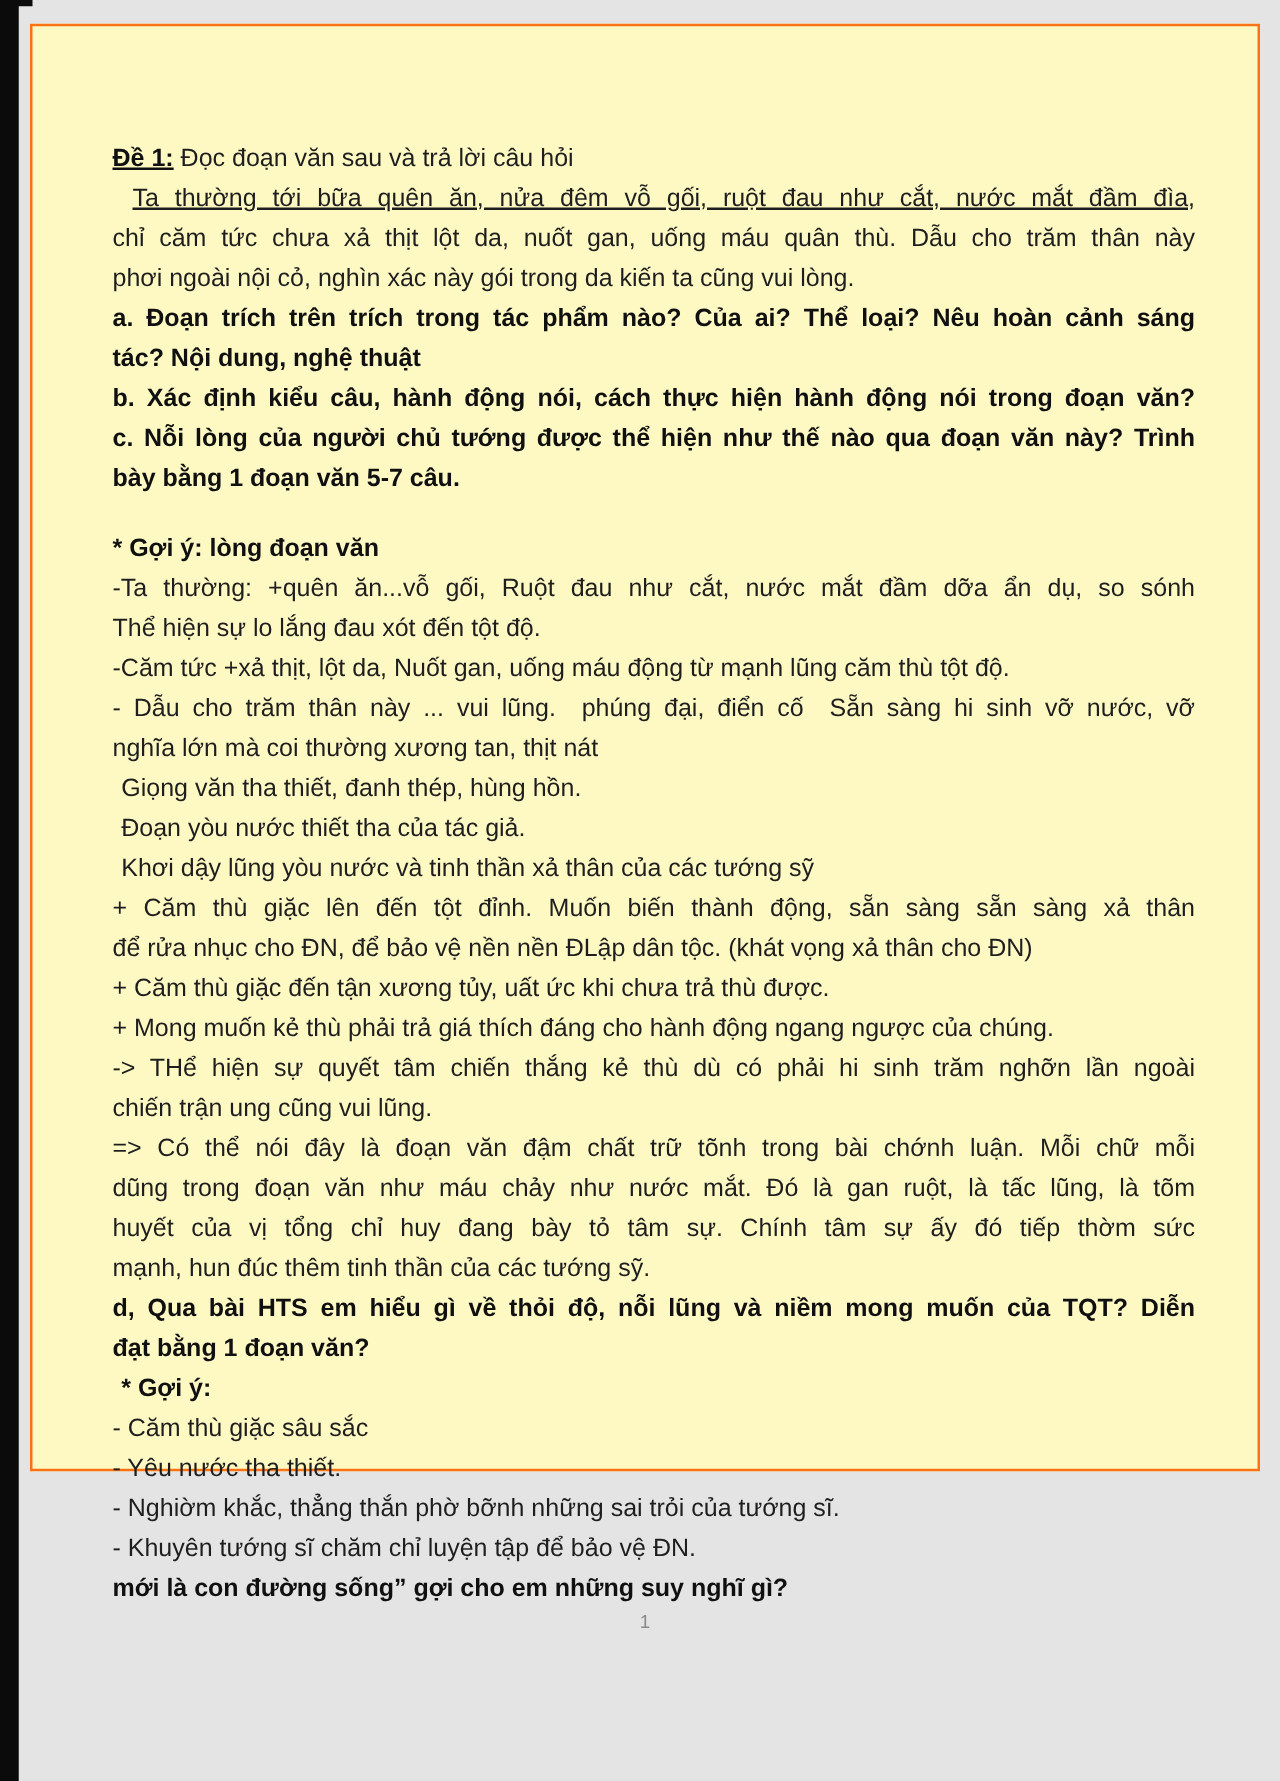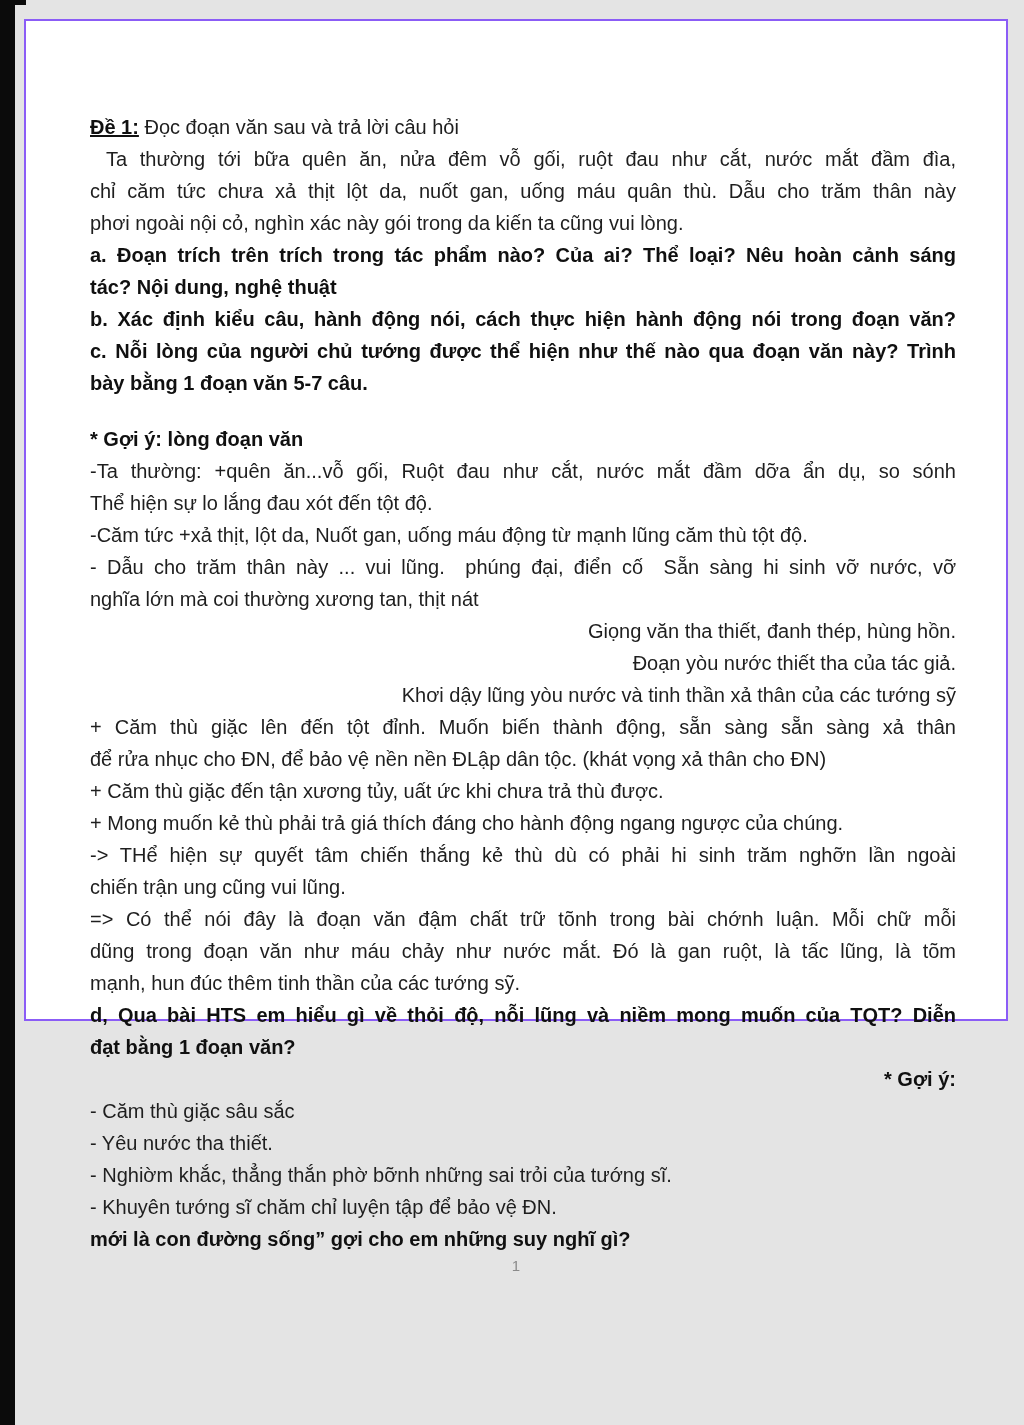--- a/index.html
+++ b/index.html
@@ -10,41 +10,41 @@
     position:relative;overflow:hidden;
   }
   .leftbar{
     position:absolute;left:0;top:0;width:15px;height:1425px;
     background:#0b0b0b;
   }
   .topleft-black{
     position:absolute;left:0;top:0;width:26px;height:5px;background:#0b0b0b;
   }
   .page{
-    position:absolute;left:24px;top:19px;width:984px;height:1002px;
-    background:#ffffff;
-    border:2px solid #8b5cf6;
+    position:absolute;left:24px;top:19px;width:984px;height:1158px;
+    background:#fef9c3;
+    border:2px solid #f97316;
     box-sizing:border-box;
   }
   .textcol{
     padding:90px 50px 0 64px;
   }
   .line{
     font-size:20px;
     line-height:32px;
     color:#1e1e1e;
     min-height:32px;
   }
   .line.j{
     text-align:justify;
     text-align-last:justify;
   }
   .line.b{font-weight:700;color:#101010;}
-  .line.ind{text-indent:16px;}
-  .line.sp{padding-left:7px;text-align:right;}
+  .line.ind{text-indent:16px;text-decoration:underline;}
+  .line.sp{padding-left:7px;}
   .line.gap{margin-top:24px;}
   .u{text-decoration:underline;font-weight:700;color:#101010;}
   .pagenum{
     text-align:center;
     font-size:15px;
     color:#8a8a8a;
     line-height:20px;
     margin-top:1px;
   }
 </style>
@@ -78,20 +78,21 @@
         <div class="line sp">Đoạn yòu nước thiết tha của tác giả.</div>
         <div class="line sp">Khơi dậy lũng yòu nước và tinh thần xả thân của các tướng sỹ</div>
         <div class="line j">+ Căm thù giặc lên đến tột đỉnh. Muốn biến thành động, sẵn sàng sẵn sàng xả thân</div>
         <div class="line">để rửa nhục cho ĐN, để bảo vệ nền nền ĐLập dân tộc. (khát vọng xả thân cho ĐN)</div>
         <div class="line">+ Căm thù giặc đến tận xương tủy, uất ức khi chưa trả thù được.</div>
         <div class="line">+ Mong muốn kẻ thù phải trả giá thích đáng cho hành động ngang ngược của chúng.</div>
         <div class="line j">-&gt; THể hiện sự quyết tâm chiến thắng kẻ thù dù có phải hi sinh trăm nghỡn lần ngoài</div>
         <div class="line">chiến trận ung cũng vui lũng.</div>
         <div class="line j">=&gt; Có thể nói đây là đoạn văn đậm chất trữ tõnh trong bài chớnh luận. Mỗi chữ mỗi</div>
         <div class="line j">dũng trong đoạn văn như máu chảy như nước mắt. Đó là gan ruột, là tấc lũng, là tõm</div>
+        <div class="line j">huyết của vị tổng chỉ huy đang bày tỏ tâm sự. Chính tâm sự ấy đó tiếp thờm sức</div>
         <div class="line">mạnh, hun đúc thêm tinh thần của các tướng sỹ.</div>
         <div class="line b j">d, Qua bài HTS em hiểu gì về thỏi độ, nỗi lũng và niềm mong muốn của TQT? Diễn</div>
         <div class="line b">đạt bằng 1 đoạn văn?</div>
         <div class="line b sp">* Gợi ý:</div>
         <div class="line">- Căm thù giặc sâu sắc</div>
         <div class="line">- Yêu nước tha thiết.</div>
         <div class="line">- Nghiờm khắc, thẳng thắn phờ bỡnh những sai trỏi của tướng sĩ.</div>
         <div class="line">- Khuyên tướng sĩ chăm chỉ luyện tập để bảo vệ ĐN.</div>
         <div class="line b">mới là con đường sống” gợi cho em những suy nghĩ gì?</div>
       </div>

